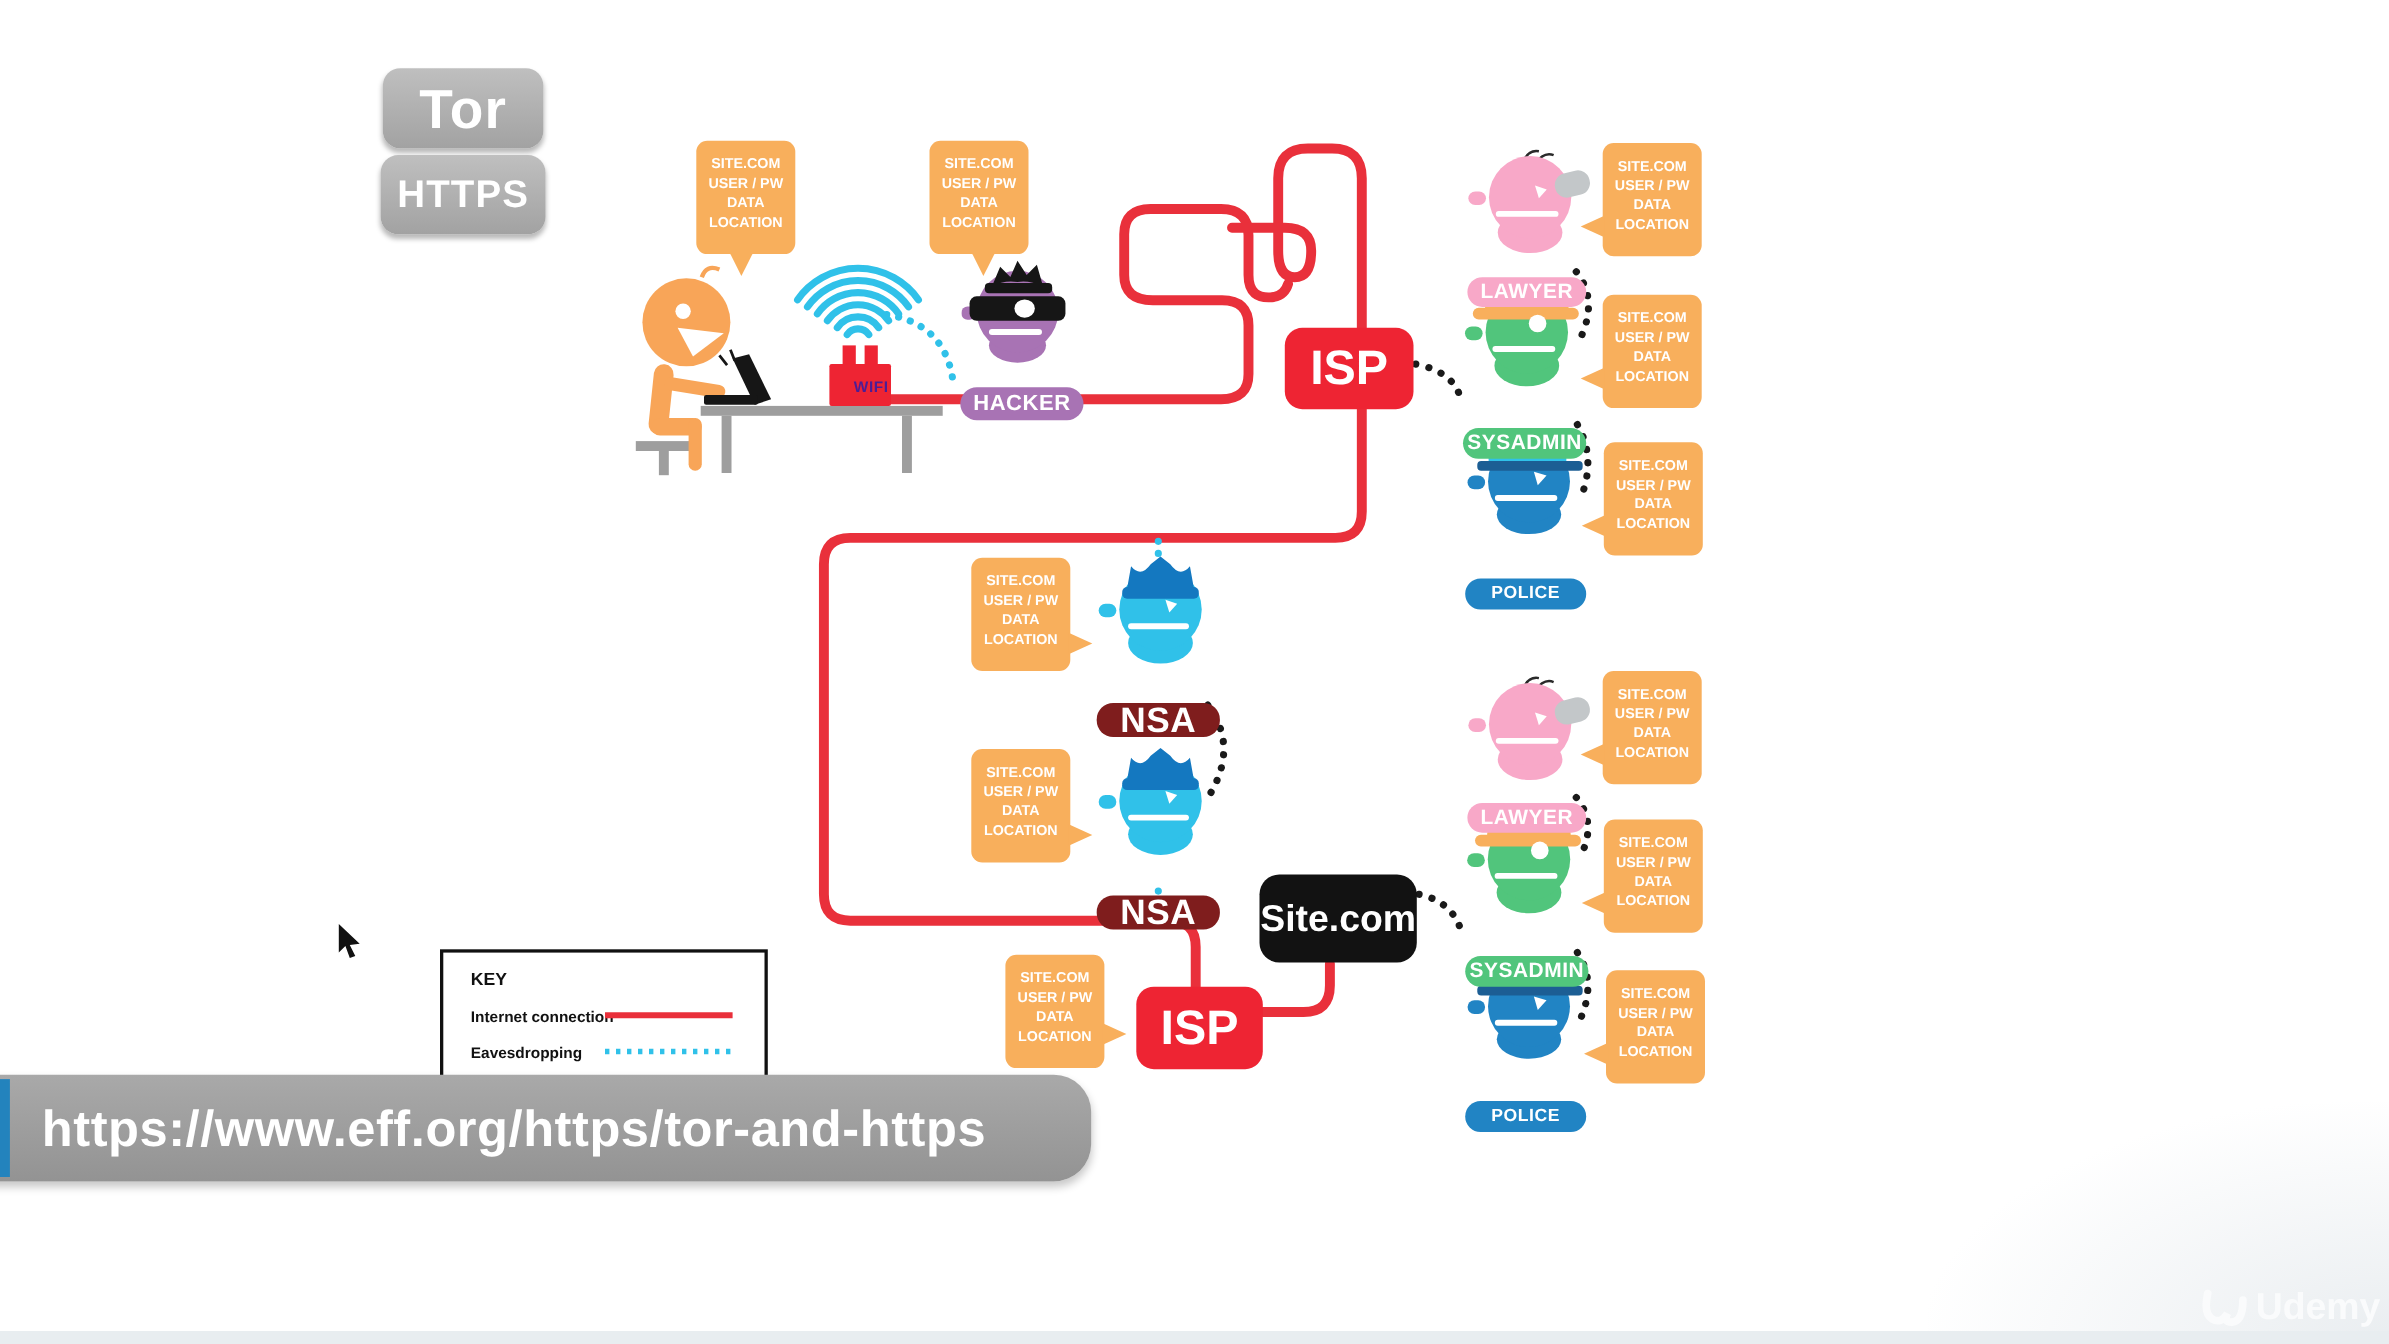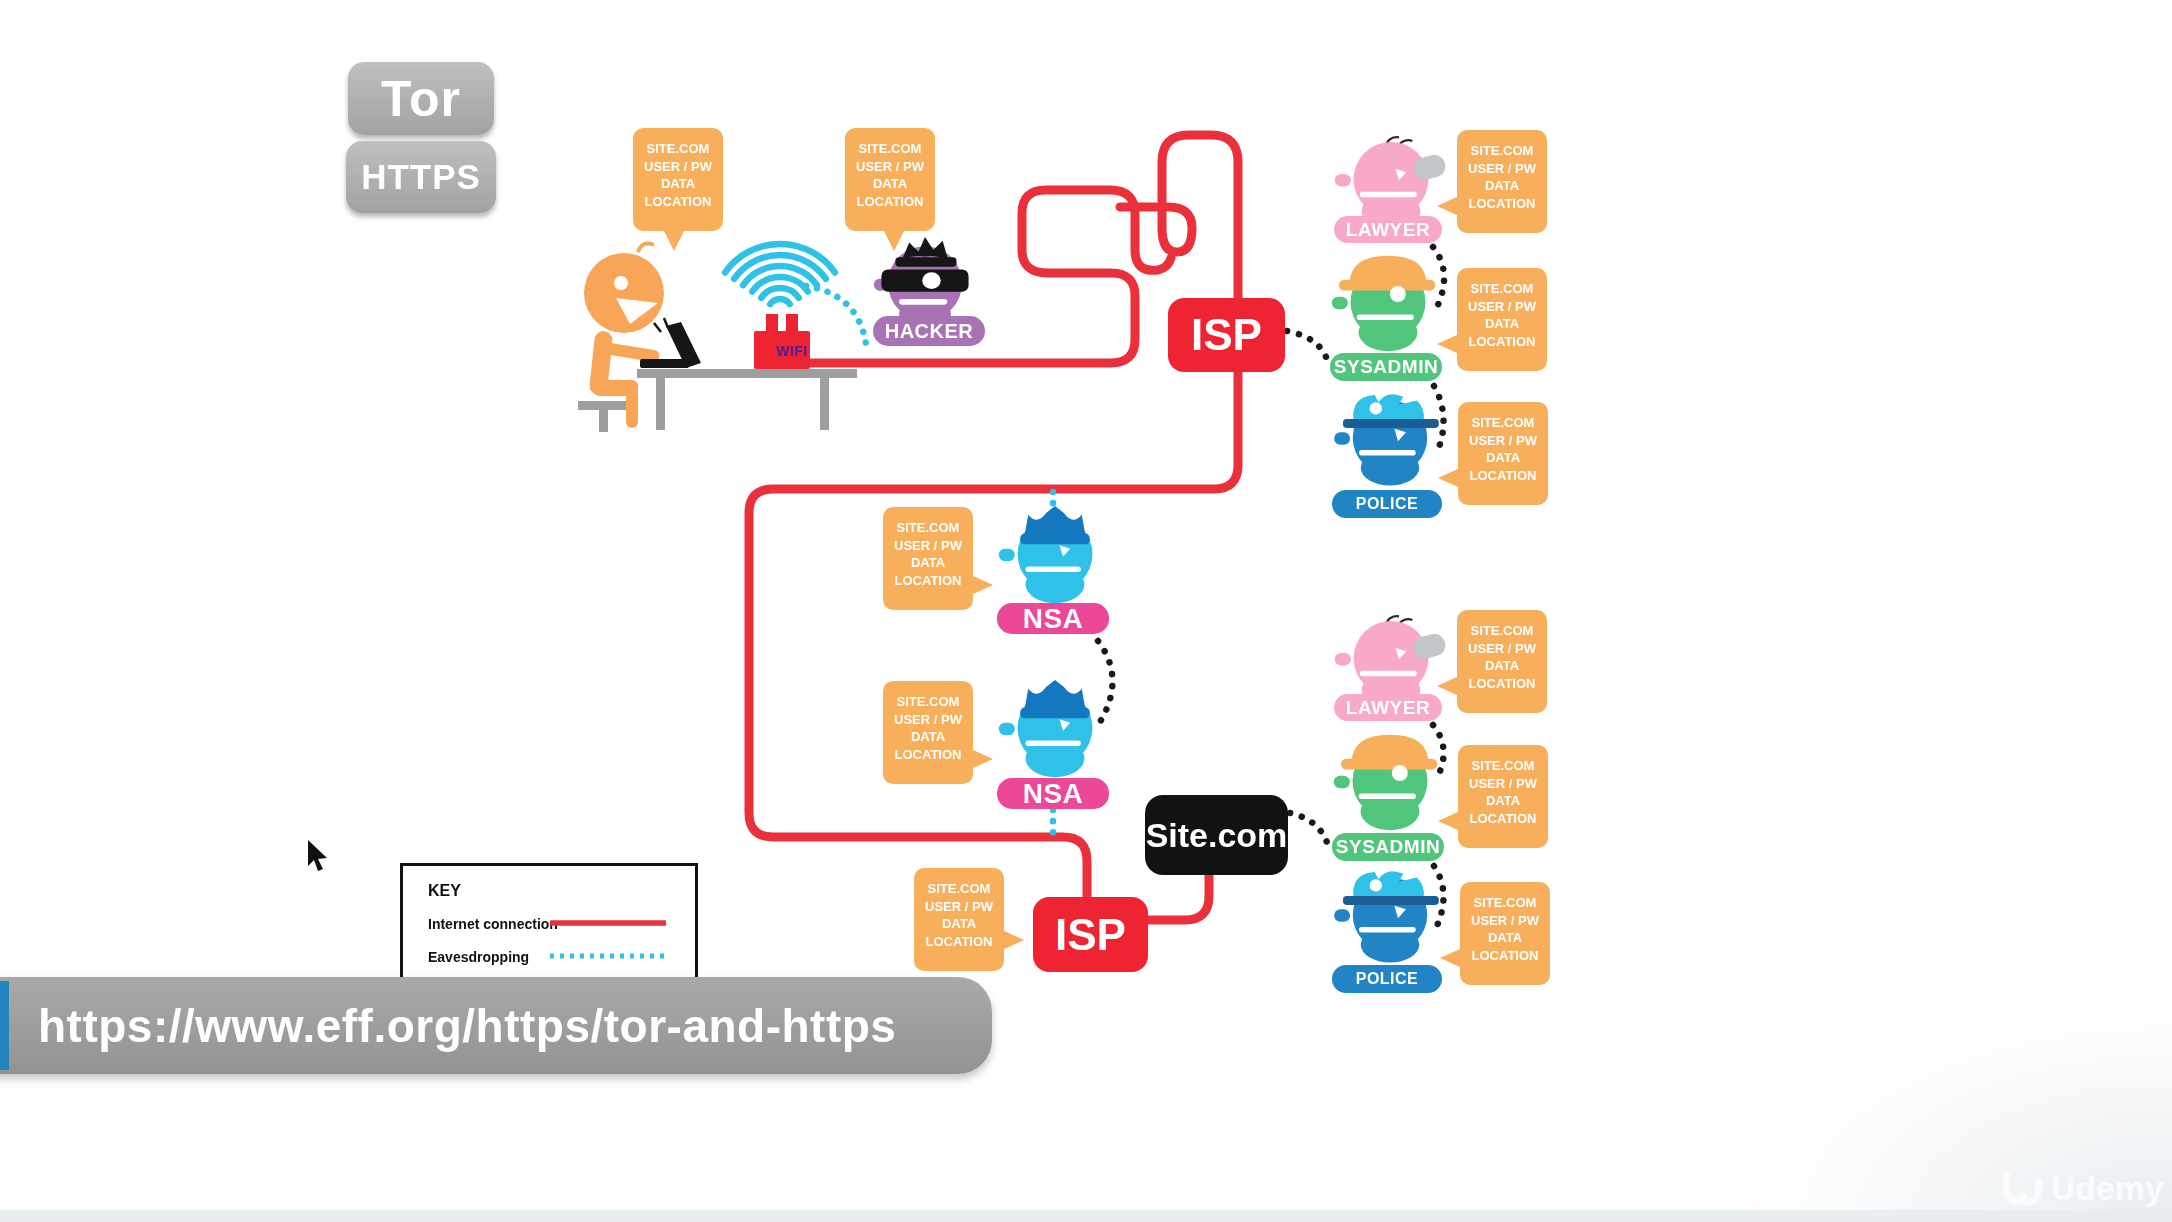--- a/index.html
+++ b/index.html
@@ -20,25 +20,25 @@
   .callout:after{content:"";position:absolute;width:0;height:0;}
   .callout.t-down:after{left:var(--tx,30px);bottom:-20px;
     border-left:11px solid transparent;border-right:11px solid transparent;border-top:22px solid #f8af5c;}
   .callout.t-left:after{left:-20px;top:var(--ty,66px);
     border-top:10px solid transparent;border-bottom:10px solid transparent;border-right:22px solid #f8af5c;}
   .callout.t-right:after{right:-20px;top:var(--ty,66px);
     border-top:10px solid transparent;border-bottom:10px solid transparent;border-left:22px solid #f8af5c;}
 
   
   .pill{position:absolute;border-radius:15px;color:#fff;font-weight:bold;
-    display:flex;align-items:center;justify-content:center;z-index:4;letter-spacing:.5px;}
+    display:flex;align-items:center;justify-content:center;z-index:4;letter-spacing:.5px;margin-top:36px;}
   .pill.lawyer{background:#f8a8c8;width:108px;height:27px;font-size:19px;}
   .pill.sysadmin{background:#51c57c;width:112px;height:28px;font-size:19px;}
   .pill.police{background:#2184c4;width:110px;height:28px;font-size:16px;}
-  .pill.nsa{background:#ec4899;width:112px;height:31px;font-size:28px;}
+  .pill.nsa{background:#7f1d1d;width:112px;height:31px;font-size:32px;}
   .pill.hacker{background:#a873b4;width:112px;height:30px;font-size:20px;}
 
   .char{position:absolute;z-index:3;}
 
   
   .node{position:absolute;color:#fff;font-weight:bold;display:flex;align-items:center;
     justify-content:center;z-index:5;}
   .node.isp{background:#ee2433;border-radius:16px;font-size:44px;}
   .node.site{background:#121212;border-radius:18px;font-size:34px;}
 

